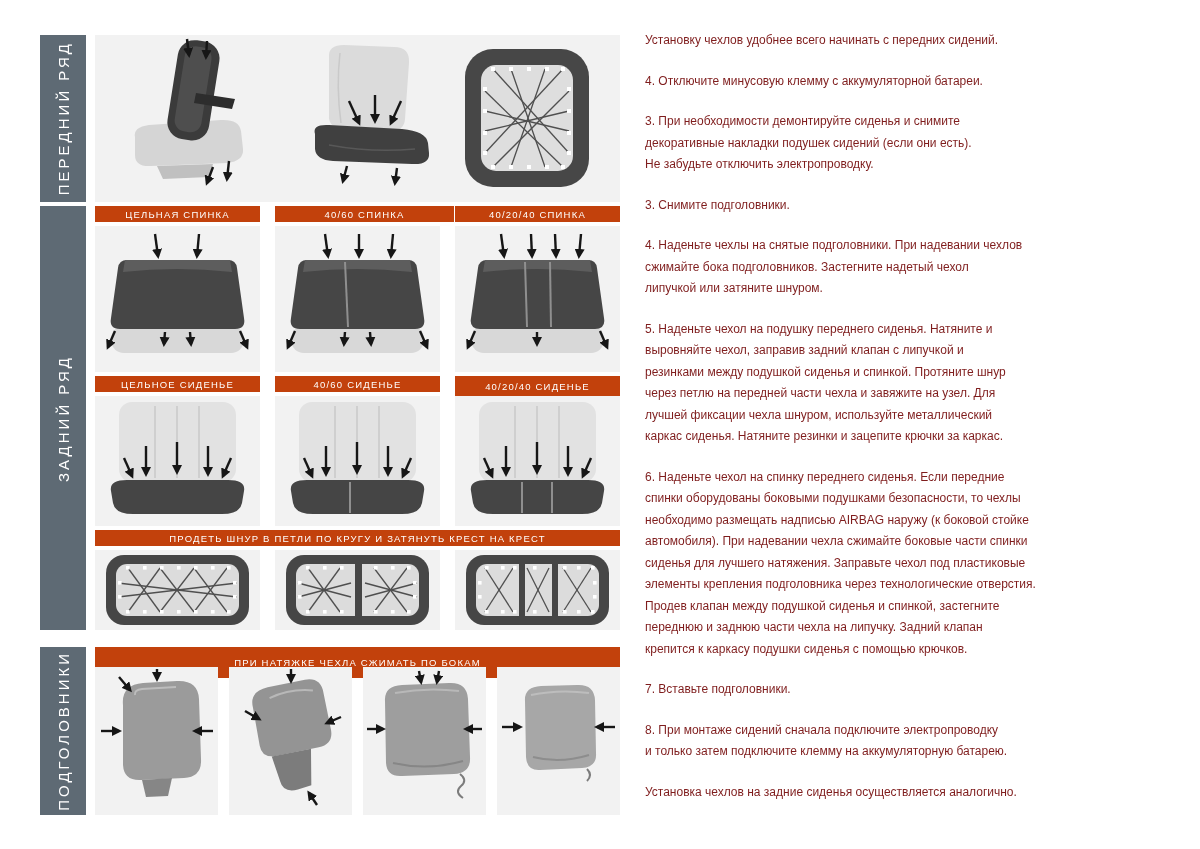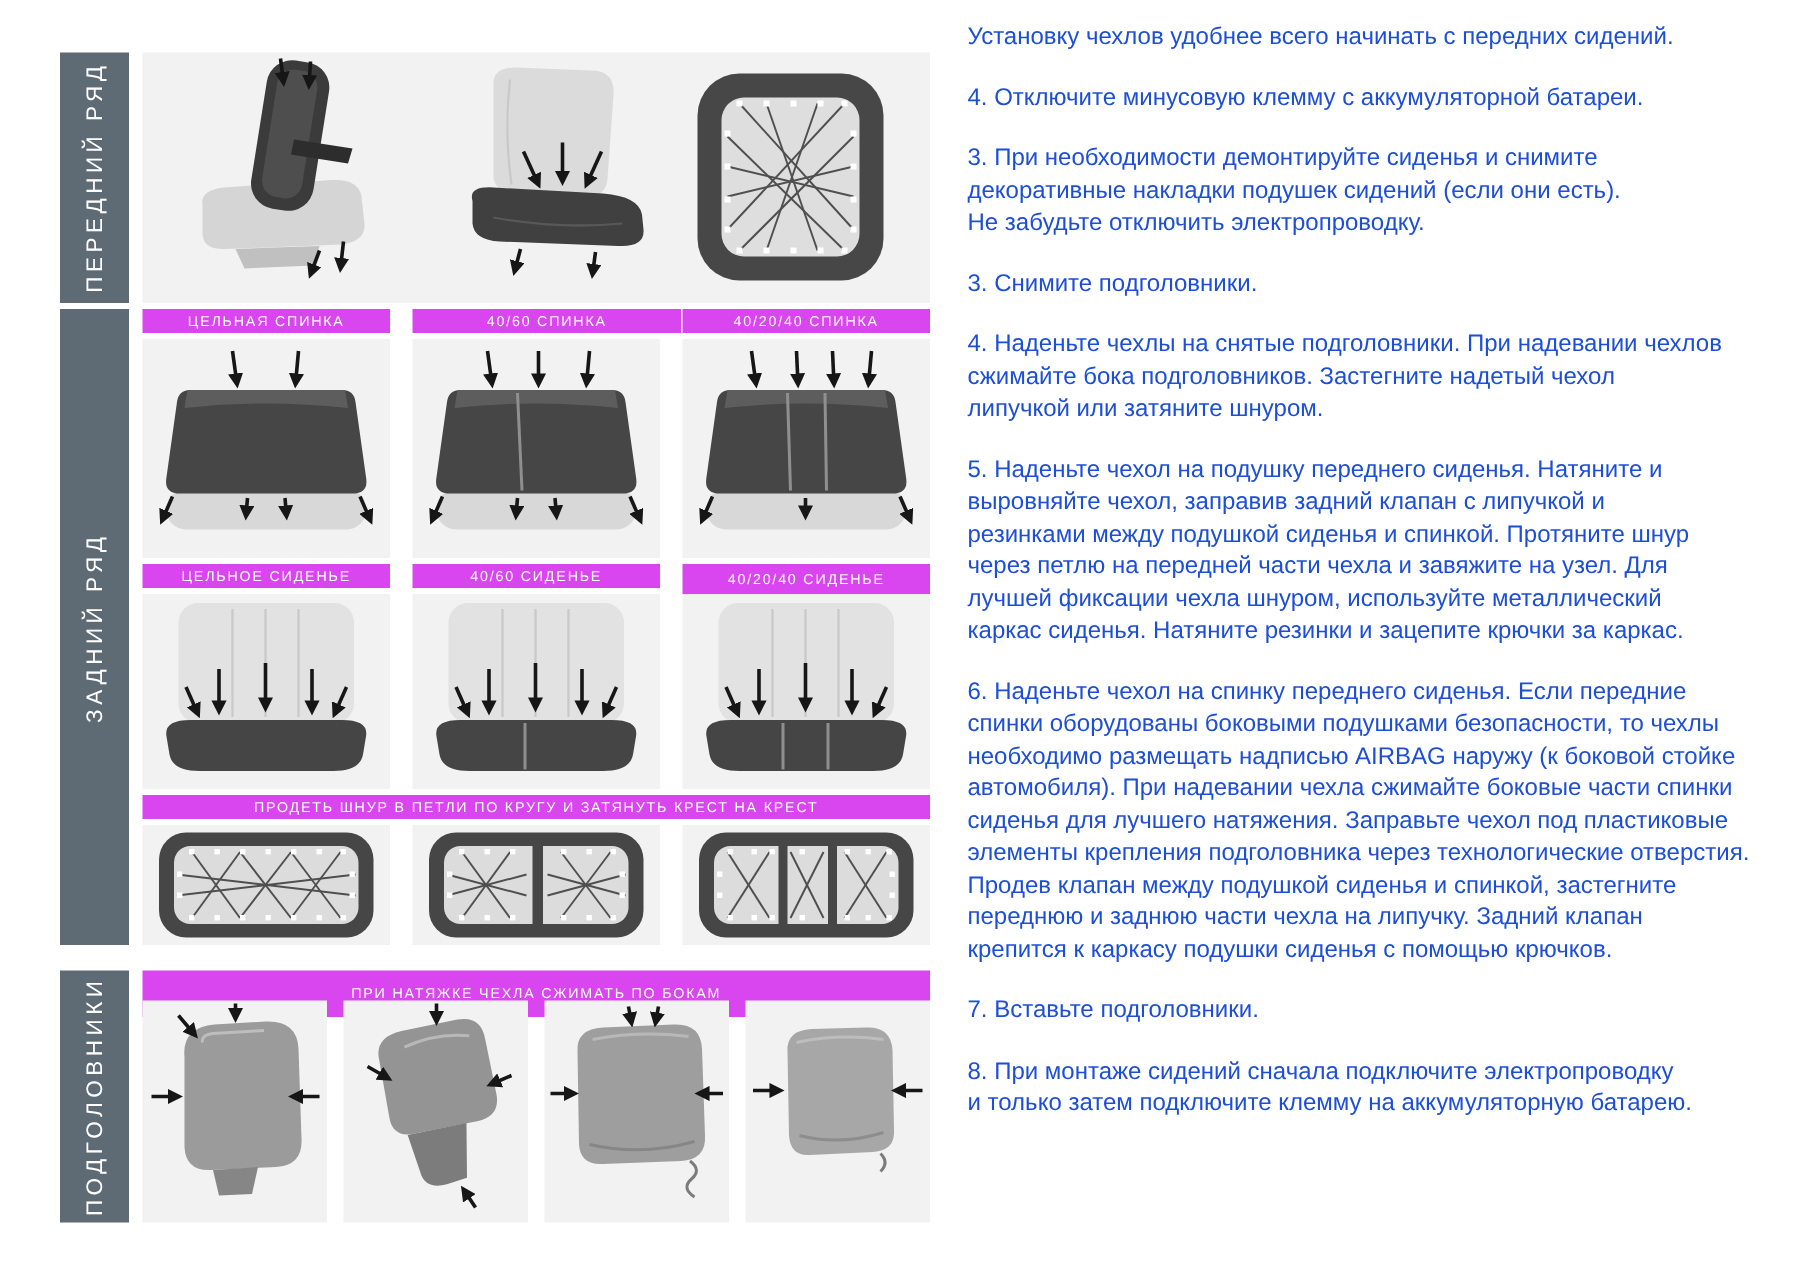--- a/index.html
+++ b/index.html
@@ -13,27 +13,27 @@
   }
   .vlabel span {
     writing-mode:vertical-rl; transform:rotate(180deg);
     color:#ffffff; font-size:15px; letter-spacing:3px; font-weight:400;
     white-space:nowrap;
   }
   .panel { position:absolute; background:#f2f2f2; }
   .cell  { position:absolute; background:#f2f2f2; }
   .cell svg, .panel svg { display:block; width:100%; height:100%; }
   .hbar {
-    position:absolute; background:#d946ef; color:#ffffff;
+    position:absolute; background:#c2410c; color:#ffffff;
     display:flex; align-items:center; justify-content:center;
     font-size:9.5px; letter-spacing:1.2px; white-space:nowrap;
   }
   .instructions {
-    position:absolute; left:645px; top:14px; width:527px;
-    color:#1d4ed8; font-size:16px; line-height:21.5px;
+    position:absolute; left:645px; top:30px; width:527px;
+    color:#7f1d1d; font-size:12px; line-height:21.5px;
   }
   .instructions p { margin:0 0 19px 0; white-space:pre-line; }
   .ar { stroke:#161616; stroke-width:2.4; fill:none; }
   .seam-l { stroke:#c9c9c9; stroke-width:1.5; fill:none; }
   .seam-d { stroke:#8f8f8f; stroke-width:2; fill:none; }
   .lace { stroke:#4f4f4f; stroke-width:1.3; fill:none; }
   .dot { fill:#ffffff; }
   .defs-svg { position:absolute; width:0; height:0; }
 </style>
 </head>
@@ -400,15 +400,16 @@
 необходимо размещать надписью AIRBAG наружу (к боковой стойке
 автомобиля). При надевании чехла сжимайте боковые части спинки
 сиденья для лучшего натяжения. Заправьте чехол под пластиковые
 элементы крепления подголовника через технологические отверстия.
 Продев клапан между подушкой сиденья и спинкой, застегните
 переднюю и заднюю части чехла на липучку. Задний клапан
 крепится к каркасу подушки сиденья с помощью крючков.</p>
     <p>7. Вставьте подголовники.</p>
     <p>8. При монтаже сидений сначала подключите электропроводку
 и только затем подключите клемму на аккумуляторную батарею.</p>
+    <p>Установка чехлов на задние сиденья осуществляется аналогично.</p>
   </div>
 
 </div>
 
 </body></html>

